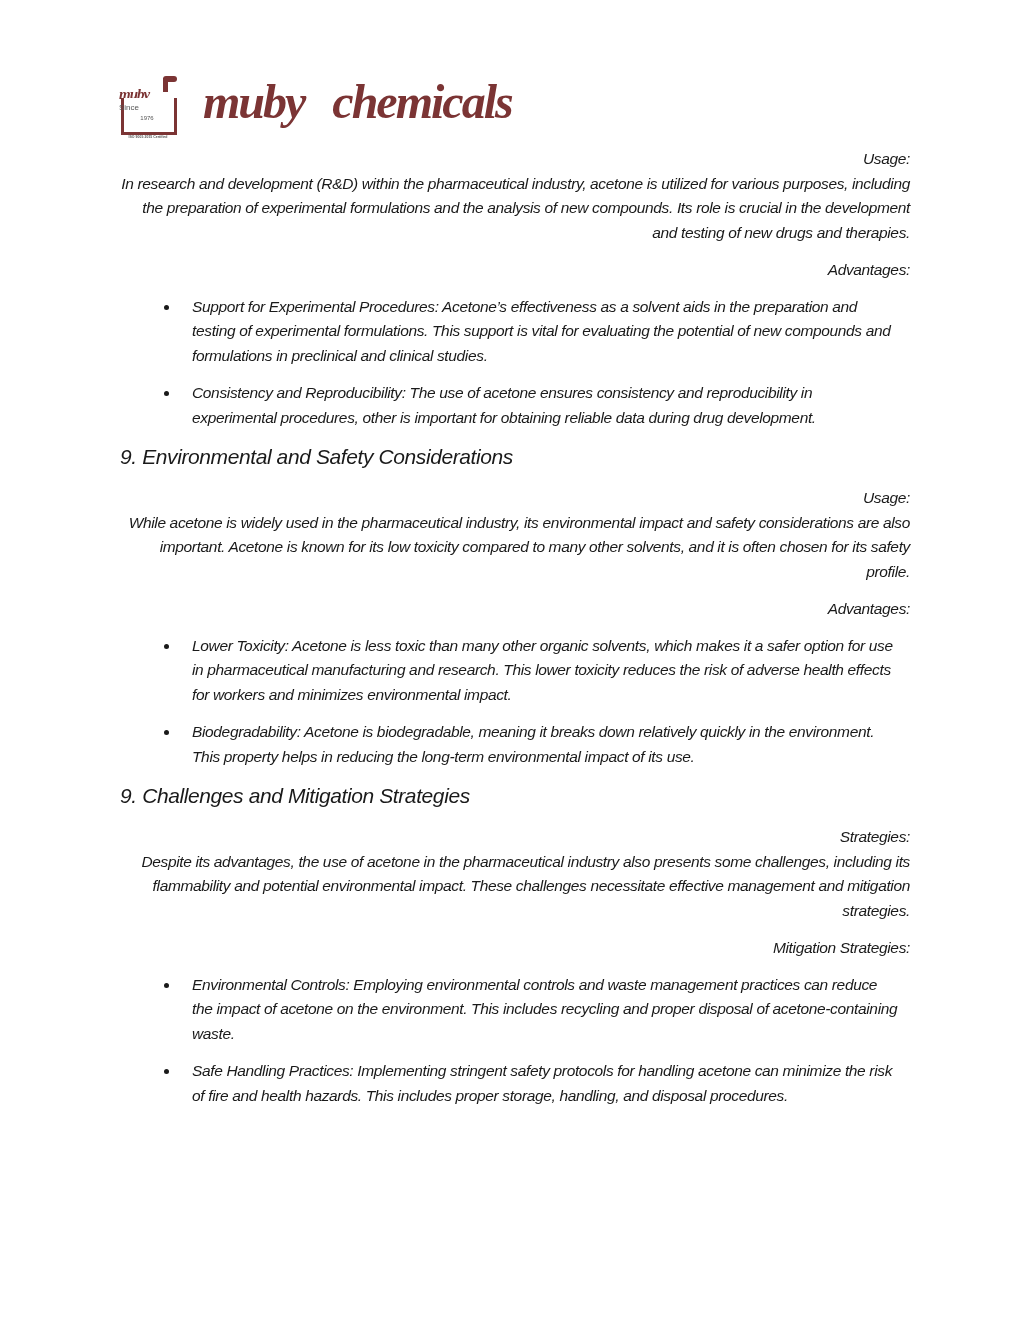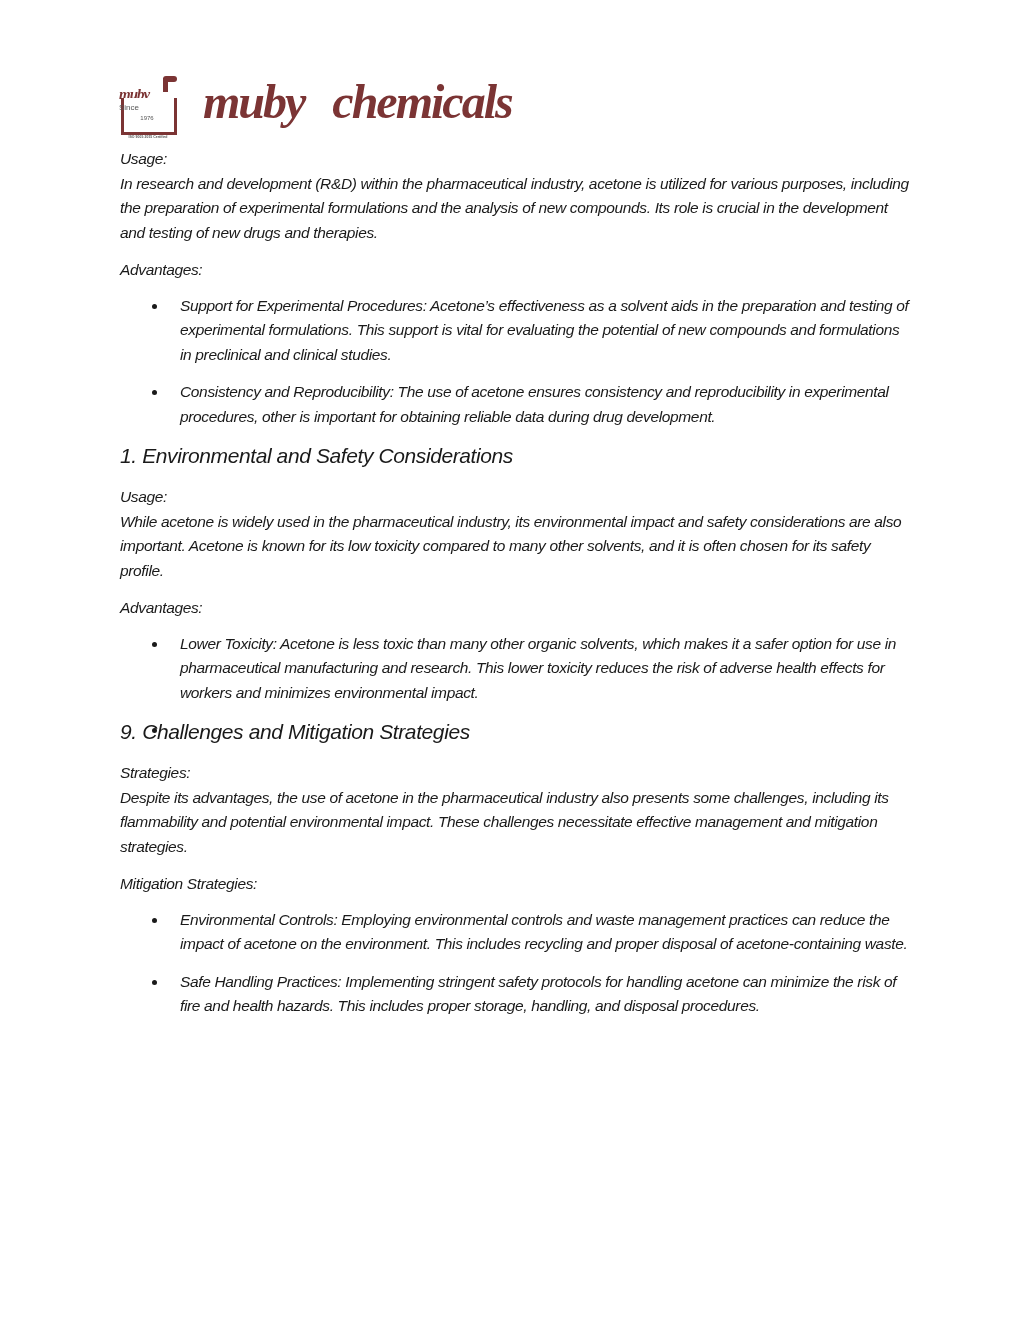--- a/index.html
+++ b/index.html
@@ -46,25 +46,25 @@
     white-space: nowrap;
   }
   .logo-text .w2 { margin-left: 28px; }
 
   .content {
     position: absolute; left: 120px; top: 131px; width: 790px;
     font-family: "Liberation Sans", sans-serif; font-style: italic;
     font-size: 15.5px; line-height: 24.5px; color: #1a1a1a;
     letter-spacing: -0.35px;
   }
-  .content p { margin: 0; }
+  .content p { margin: 0; text-align: right; }
   .label { margin: 0; }
   .para { margin-bottom: 13px !important; }
   .adv-label { margin-bottom: 11px !important; }
-  ul.bullets { list-style: none; margin: 0; padding: 0; }
+  ul.bullets { list-style: none; margin: 12px; padding: 0; }
   ul.bullets li {
     position: relative; padding-left: 60px; margin-bottom: 13px;
   }
   ul.bullets li .dot {
     position: absolute; left: 32px; top: 10px; width: 5px; height: 5px;
     background: #1a1a1a; border-radius: 50%;
   }
   h2.section {
     font-weight: normal; font-style: italic; font-size: 21px; line-height: 28px;
     margin: 4px 0 15px 0; color: #1a1a1a; letter-spacing: -0.4px;
@@ -91,27 +91,27 @@
   <div class="content">
 
     <p class="label">Usage:</p>
     <p class="para">In research and development (R&amp;D) within the pharmaceutical industry, acetone is utilized for various purposes, including the preparation of experimental formulations and the analysis of new compounds. Its role is crucial in the development and testing of new drugs and therapies.</p>
     <p class="adv-label">Advantages:</p>
     <ul class="bullets">
       <li><span class="dot"></span><span>Support for Experimental Procedures: Acetone’s effectiveness as a solvent aids in the preparation and testing of experimental formulations. This support is vital for evaluating the potential of new compounds and formulations in preclinical and clinical studies.</span></li>
       <li><span class="dot"></span><span>Consistency and Reproducibility: The use of acetone ensures consistency and reproducibility in experimental procedures, other is important for obtaining reliable data during drug development.</span></li>
     </ul>
 
-    <h2 class="section">1. Environmental and Safety Considerations</h2>
+    <h2 class="section">9. Environmental and Safety Considerations</h2>
     <p class="label">Usage:</p>
     <p class="para">While acetone is widely used in the pharmaceutical industry, its environmental impact and safety considerations are also important. Acetone is known for its low toxicity compared to many other solvents, and it is often chosen for its safety profile.</p>
     <p class="adv-label">Advantages:</p>
     <ul class="bullets">
       <li><span class="dot"></span><span>Lower Toxicity: Acetone is less toxic than many other organic solvents, which makes it a safer option for use in pharmaceutical manufacturing and research. This lower toxicity reduces the risk of adverse health effects for workers and minimizes environmental impact.</span></li>
-      <li><span class="dot"></span></li>
+      <li><span class="dot"></span><span>Biodegradability: Acetone is biodegradable, meaning it breaks down relatively quickly in the environment. This property helps in reducing the long-term environmental impact of its use.</span></li>
     </ul>
 
     <h2 class="section">9. Challenges and Mitigation Strategies</h2>
     <p class="label">Strategies:</p>
     <p class="para">Despite its advantages, the use of acetone in the pharmaceutical industry also presents some challenges, including its flammability and potential environmental impact. These challenges necessitate effective management and mitigation strategies.</p>
     <p class="adv-label">Mitigation Strategies:</p>
     <ul class="bullets">
       <li><span class="dot"></span><span>Environmental Controls: Employing environmental controls and waste management practices can reduce the impact of acetone on the environment. This includes recycling and proper disposal of acetone-containing waste.</span></li>
       <li><span class="dot"></span><span>Safe Handling Practices: Implementing stringent safety protocols for handling acetone can minimize the risk of fire and health hazards. This includes proper storage, handling, and disposal procedures.</span></li>
     </ul>

